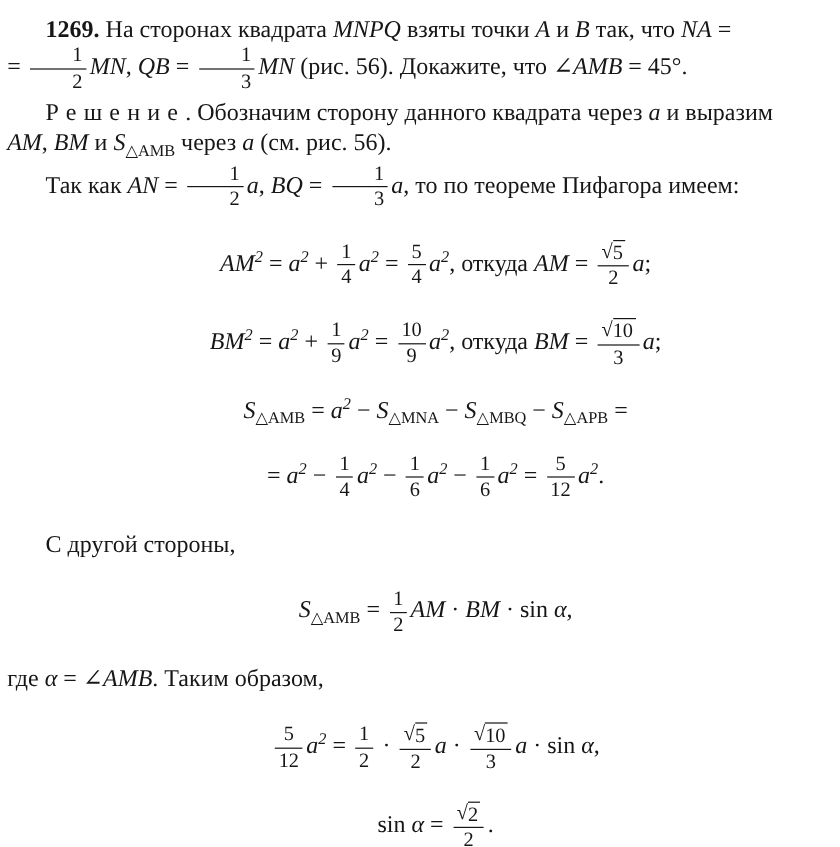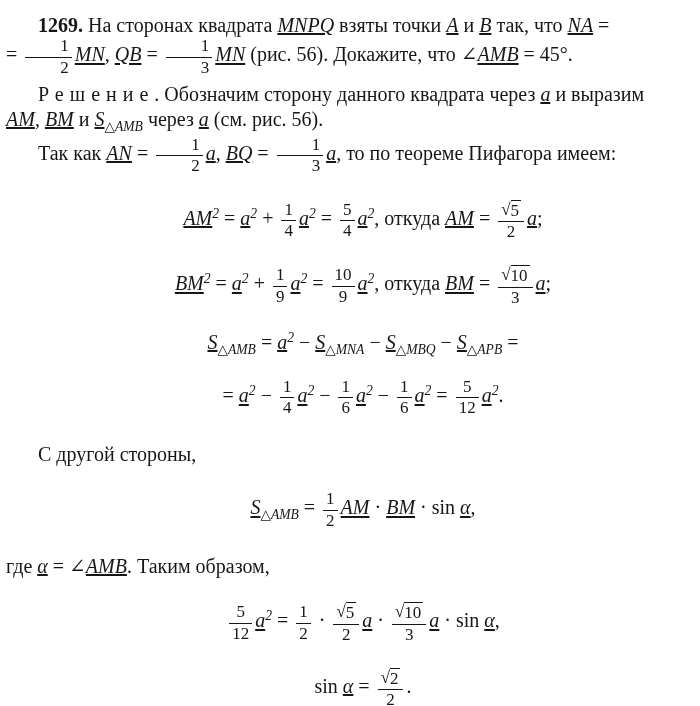--- a/index.html
+++ b/index.html
@@ -11,23 +11,23 @@
   }
   .doc { padding:8px 10px 0 6px; }
   .p { text-align:justify; line-height:1.22; margin:5px 0; }
   .p.indent { text-indent:32px; }
   .eq { text-align:center; margin:24px 0; padding-left:30px; white-space:nowrap; }
   .mt { margin-top:5px; }
 
   .t  { font-style:normal; }
   .bold { font-weight:bold; }
   .spaced { letter-spacing:0.3em; }
-  .mi { font-style:italic;text-decoration:underline; }
+  .mi { font-style:italic; }
   .sup { font-size:0.68em; vertical-align:0.55em; line-height:0; font-style:italic; }
-  .sub { font-size:0.68em; vertical-align:-0.35em; line-height:0; font-style:italic; }
+  .sub { font-size:0.68em; vertical-align:-0.35em; line-height:0; }
 
   .frac { display:inline-block; text-align:center; vertical-align:middle;
           margin:0 3px; line-height:1.08; font-size:0.85em; font-style:normal; }
   .frac .num { display:block; padding:0 3px 1px; border-bottom:1.4px solid currentColor; }
   .frac .den { display:block; padding:1px 3px 0; }
   .radsign { display:inline-block; transform:translateY(-0.08em); }
   .radbody { display:inline-block; border-top:1.4px solid currentColor; padding:1px 2px 0 0; line-height:1.05; }
 </style>
 </head>
 <body style="background: rgb(255, 255, 255); color: rgb(22, 22, 22);">

